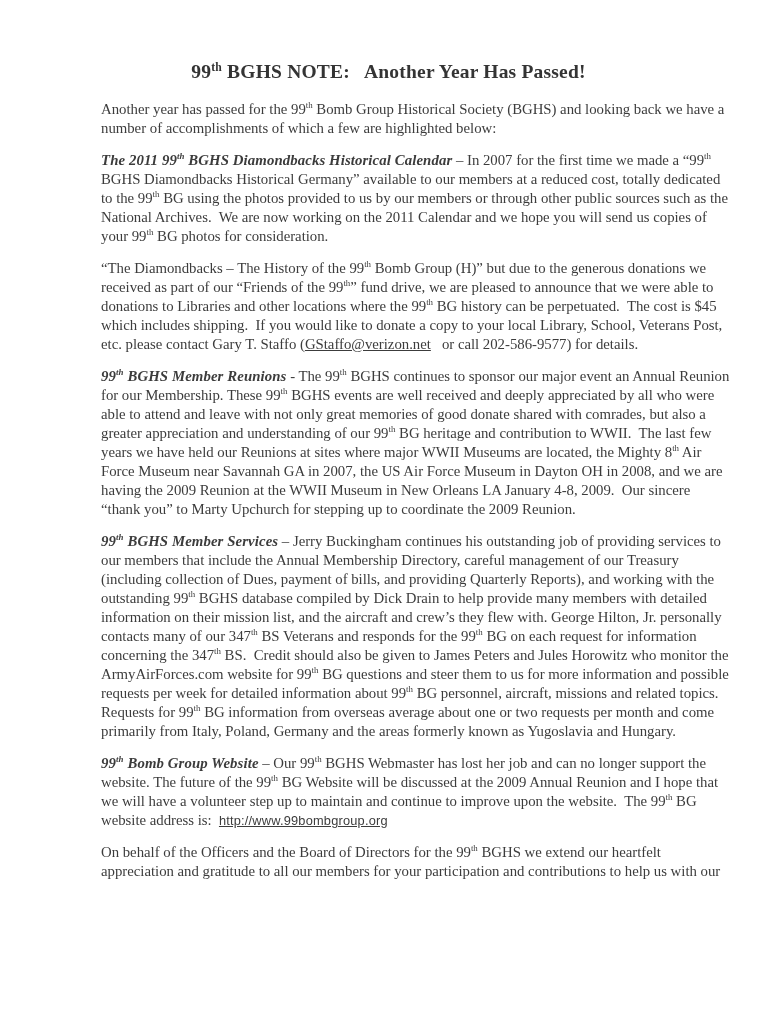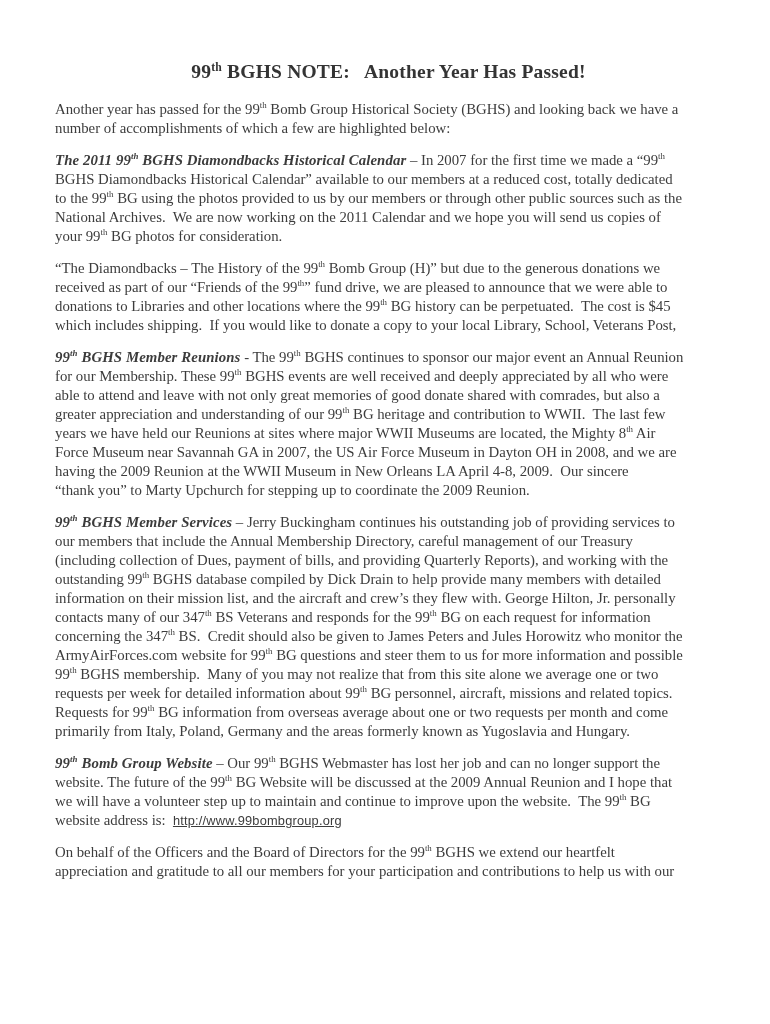--- a/index.html
+++ b/index.html
@@ -25,20 +25,21 @@
     letter-spacing: 0.2px;
     color: #343434;
   }
   .title sup { font-size: 0.6em; line-height: 0; }
   .para { margin: 0 0 13px 0; }
   .line {
     white-space: pre;
     font-size: 14.8px;
     line-height: 19px;
     letter-spacing: -0.02px;
+    margin-left: 46px;
   }
   .line sup { font-size: 0.6em; line-height: 0; vertical-align: super; }
   b.h { font-weight: bold; font-style: italic; letter-spacing: 0.1px; }
   .u { text-decoration: underline; }
   .sans {
     font-family: "Liberation Sans", sans-serif;
     font-size: 12.8px;
     letter-spacing: 0.2px;
   }
 </style>
@@ -48,54 +49,54 @@
 <main class="doc">
   <h1 class="title">99<sup>th</sup> BGHS NOTE:&nbsp;&nbsp; Another Year Has Passed!</h1>
 
   <section class="para">
       <div class="line">Another year has passed for the 99<sup>th</sup> Bomb Group Historical Society (BGHS) and looking back we have a</div>
       <div class="line">number of accomplishments of which a few are highlighted below:</div>
     </section>
 
   <section class="para">
       <div class="line"><b class="h">The 2011 99<sup>th</sup> BGHS Diamondbacks Historical Calendar</b> – In 2007 for the first time we made a “99<sup>th</sup></div>
-      <div class="line">BGHS Diamondbacks Historical Calendar” available to our members at a reduced cost, totally dedicated</div>
+      <div class="line">BGHS Diamondbacks Historical Germany” available to our members at a reduced cost, totally dedicated</div>
       <div class="line">to the 99<sup>th</sup> BG using the photos provided to us by our members or through other public sources such as the</div>
       <div class="line">National Archives.  We are now working on the 2011 Calendar and we hope you will send us copies of</div>
       <div class="line">your 99<sup>th</sup> BG photos for consideration.</div>
     </section>
 
   <section class="para">
       <div class="line">“The Diamondbacks – The History of the 99<sup>th</sup> Bomb Group (H)” but due to the generous donations we</div>
       <div class="line">received as part of our “Friends of the 99<sup>th</sup>” fund drive, we are pleased to announce that we were able to</div>
       <div class="line">donations to Libraries and other locations where the 99<sup>th</sup> BG history can be perpetuated.  The cost is $45</div>
       <div class="line">which includes shipping.  If you would like to donate a copy to your local Library, School, Veterans Post,</div>
+      <div class="line">etc. please contact Gary T. Staffo (<span class="u">GStaffo@verizon.net</span>   or call 202-586-9577) for details.</div>
     </section>
 
   <section class="para">
       <div class="line"><b class="h">99<sup>th</sup> BGHS Member Reunions</b> - The 99<sup>th</sup> BGHS continues to sponsor our major event an Annual Reunion</div>
       <div class="line">for our Membership. These 99<sup>th</sup> BGHS events are well received and deeply appreciated by all who were</div>
       <div class="line">able to attend and leave with not only great memories of good donate shared with comrades, but also a</div>
       <div class="line">greater appreciation and understanding of our 99<sup>th</sup> BG heritage and contribution to WWII.  The last few</div>
       <div class="line">years we have held our Reunions at sites where major WWII Museums are located, the Mighty 8<sup>th</sup> Air</div>
       <div class="line">Force Museum near Savannah GA in 2007, the US Air Force Museum in Dayton OH in 2008, and we are</div>
-      <div class="line">having the 2009 Reunion at the WWII Museum in New Orleans LA April 4-8, 2009.  Our sincere</div>
+      <div class="line">having the 2009 Reunion at the WWII Museum in New Orleans LA January 4-8, 2009.  Our sincere</div>
       <div class="line">“thank you” to Marty Upchurch for stepping up to coordinate the 2009 Reunion.</div>
     </section>
 
   <section class="para">
       <div class="line"><b class="h">99<sup>th</sup> BGHS Member Services</b> – Jerry Buckingham continues his outstanding job of providing services to</div>
       <div class="line">our members that include the Annual Membership Directory, careful management of our Treasury</div>
       <div class="line">(including collection of Dues, payment of bills, and providing Quarterly Reports), and working with the</div>
       <div class="line">outstanding 99<sup>th</sup> BGHS database compiled by Dick Drain to help provide many members with detailed</div>
       <div class="line">information on their mission list, and the aircraft and crew’s they flew with. George Hilton, Jr. personally</div>
       <div class="line">contacts many of our 347<sup>th</sup> BS Veterans and responds for the 99<sup>th</sup> BG on each request for information</div>
       <div class="line">concerning the 347<sup>th</sup> BS.  Credit should also be given to James Peters and Jules Horowitz who monitor the</div>
       <div class="line">ArmyAirForces.com website for 99<sup>th</sup> BG questions and steer them to us for more information and possible</div>
-      <div class="line">99<sup>th</sup> BGHS membership.  Many of you may not realize that from this site alone we average one or two</div>
       <div class="line">requests per week for detailed information about 99<sup>th</sup> BG personnel, aircraft, missions and related topics.</div>
       <div class="line">Requests for 99<sup>th</sup> BG information from overseas average about one or two requests per month and come</div>
       <div class="line">primarily from Italy, Poland, Germany and the areas formerly known as Yugoslavia and Hungary.</div>
     </section>
 
   <section class="para">
       <div class="line"><b class="h">99<sup>th</sup> Bomb Group Website</b> – Our 99<sup>th</sup> BGHS Webmaster has lost her job and can no longer support the</div>
       <div class="line">website. The future of the 99<sup>th</sup> BG Website will be discussed at the 2009 Annual Reunion and I hope that</div>
       <div class="line">we will have a volunteer step up to maintain and continue to improve upon the website.  The 99<sup>th</sup> BG</div>
       <div class="line">website address is:  <span class="u sans">http://www.99bombgroup.org</span></div>

